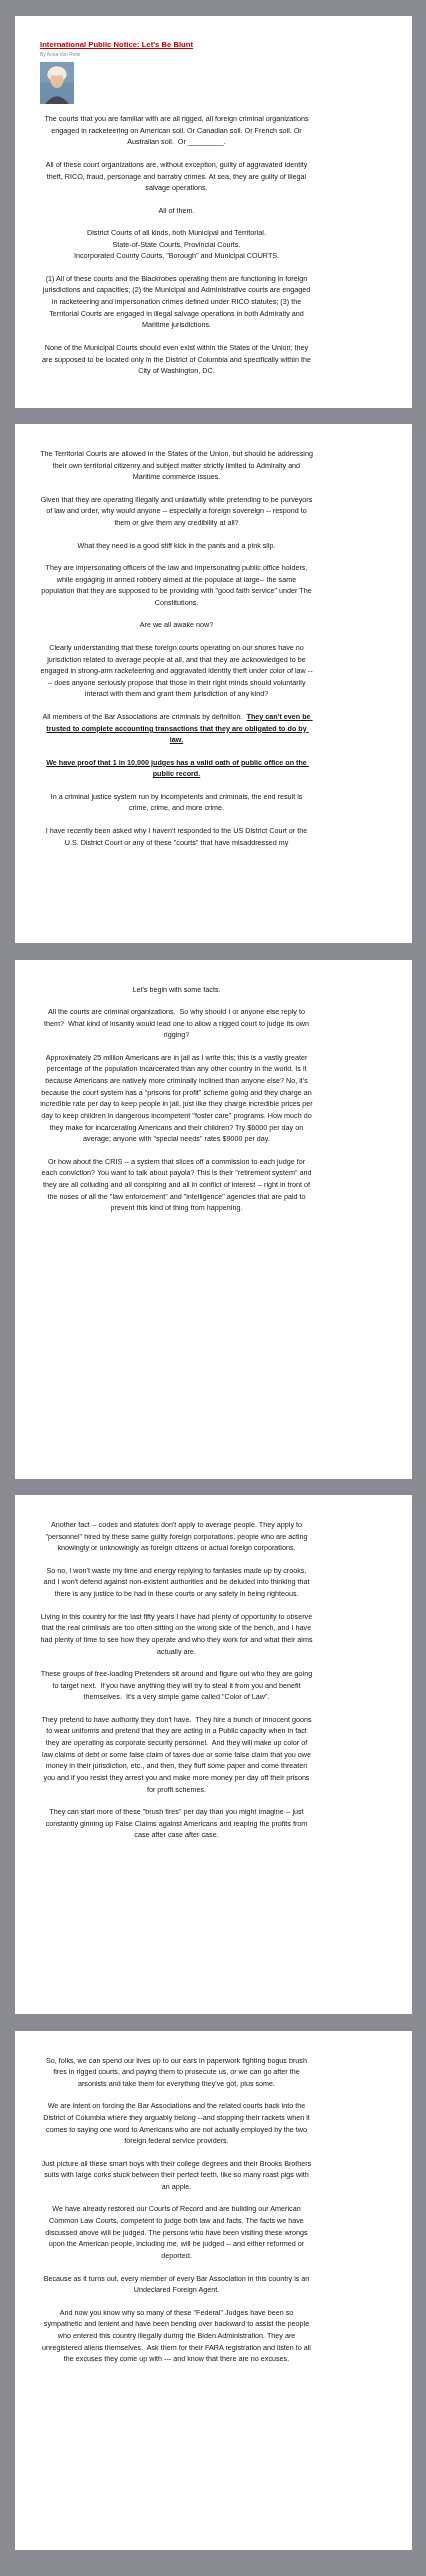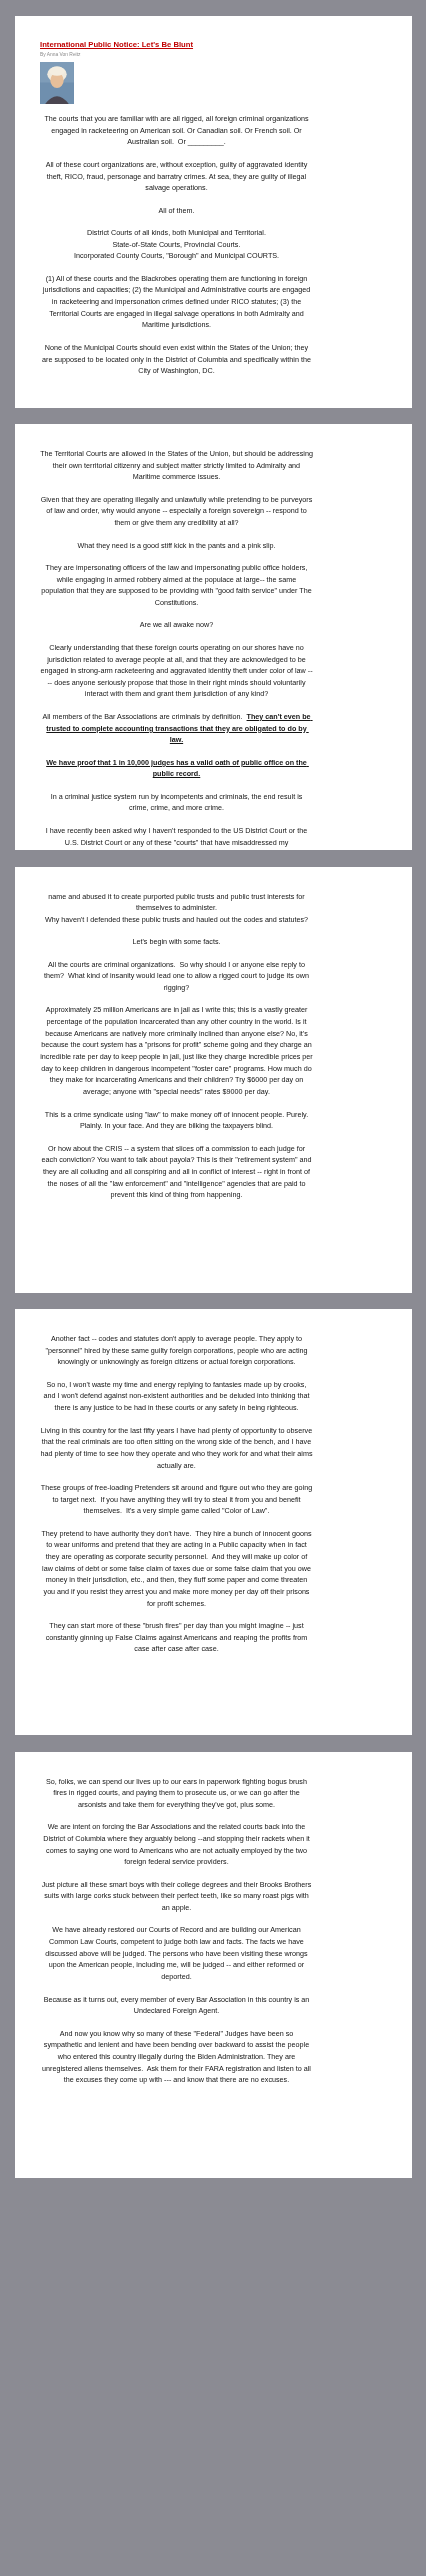--- a/index.html
+++ b/index.html
@@ -16,21 +16,21 @@
   .doc{padding:15.5px 0 14.4px;}
   .page{
     background:var(--page);
     width:397px;
     margin:0 auto 16.5px;
     box-sizing:border-box;
     padding:24px 28px 15.5px 25px;
     overflow:hidden;
   }
   .page.page-first{height:392px;}
-  .page.page-mid{height:426px;}
+  .page.page-mid{height:519px;}
   h1.article-title{
     margin:0 0 3.1px 0;
     font-size:7.7px;
     font-weight:bold;
     color:var(--title);
     text-decoration:underline;
   }
   .byline{
     font-size:4.9px;
     color:var(--byline);
@@ -93,26 +93,23 @@
         <p>Clearly understanding that these foreign courts operating on our shores have no jurisdiction related to average people at all, and that they are acknowledged to be engaged in strong-arm racketeering and aggravated identity theft under color of law ---- does anyone seriously propose that those in their right minds should voluntarily interact with them and grant them jurisdiction of any kind?</p>
         <p><span>All members of the Bar Associations are criminals by definition.  </span><span class="emph">They can't even be trusted to complete accounting transactions that they are obligated to do by law.</span></p>
         <p class="emph">We have proof that 1 in 10,000 judges has a valid oath of public office on the public record.</p>
         <p>In a criminal justice system run by incompetents and criminals, the end result is crime, crime, and more crime.</p>
         <p>I have recently been asked why I haven't responded to the US District Court or the U.S. District Court or any of these "courts" that have misaddressed my</p>
       </div>
   </section>
 
   <section class="page page-mid">
     <div class="page-body">
-        <p>name and abused it to create purported public trusts and public trust interests for themselves to administer.
-Why haven't I defended these public trusts and hauled out the codes and statutes?</p>
         <p>Let's begin with some facts.</p>
         <p>All the courts are criminal organizations.  So why should I or anyone else reply to them?  What kind of insanity would lead one to allow a rigged court to judge its own rigging?</p>
         <p>Approximately 25 million Americans are in jail as I write this; this is a vastly greater percentage of the population incarcerated than any other country in the world. Is it because Americans are natively more criminally inclined than anyone else? No, it's because the court system has a "prisons for profit" scheme going and they charge an incredible rate per day to keep people in jail, just like they charge incredible prices per day to keep children in dangerous incompetent "foster care" programs. How much do they make for incarcerating Americans and their children? Try $6000 per day on average; anyone with "special needs" rates $9000 per day.</p>
-        <p>This is a crime syndicate using "law" to make money off of innocent people. Purely. Plainly. In your face. And they are bilking the taxpayers blind.</p>
         <p>Or how about the CRIS -- a system that slices off a commission to each judge for each conviction? You want to talk about payola? This is their "retirement system" and they are all colluding and all conspiring and all in conflict of interest -- right in front of the noses of all the "law enforcement" and "intelligence" agencies that are paid to prevent this kind of thing from happening.</p>
       </div>
   </section>
 
   <section class="page page-mid">
     <div class="page-body">
         <p>Another fact -- codes and statutes don't apply to average people. They apply to "personnel" hired by these same guilty foreign corporations, people who are acting knowingly or unknowingly as foreign citizens or actual foreign corporations.</p>
         <p>So no, I won't waste my time and energy replying to fantasies made up by crooks, and I won't defend against non-existent authorities and be deluded into thinking that there is any justice to be had in these courts or any safety in being righteous.</p>
         <p>Living in this country for the last fifty years I have had plenty of opportunity to observe that the real criminals are too often sitting on the wrong side of the bench, and I have had plenty of time to see how they operate and who they work for and what their aims actually are.</p>
         <p>These groups of free-loading Pretenders sit around and figure out who they are going to target next.  If you have anything they will try to steal it from you and benefit themselves.  It's a very simple game called "Color of Law".</p>

